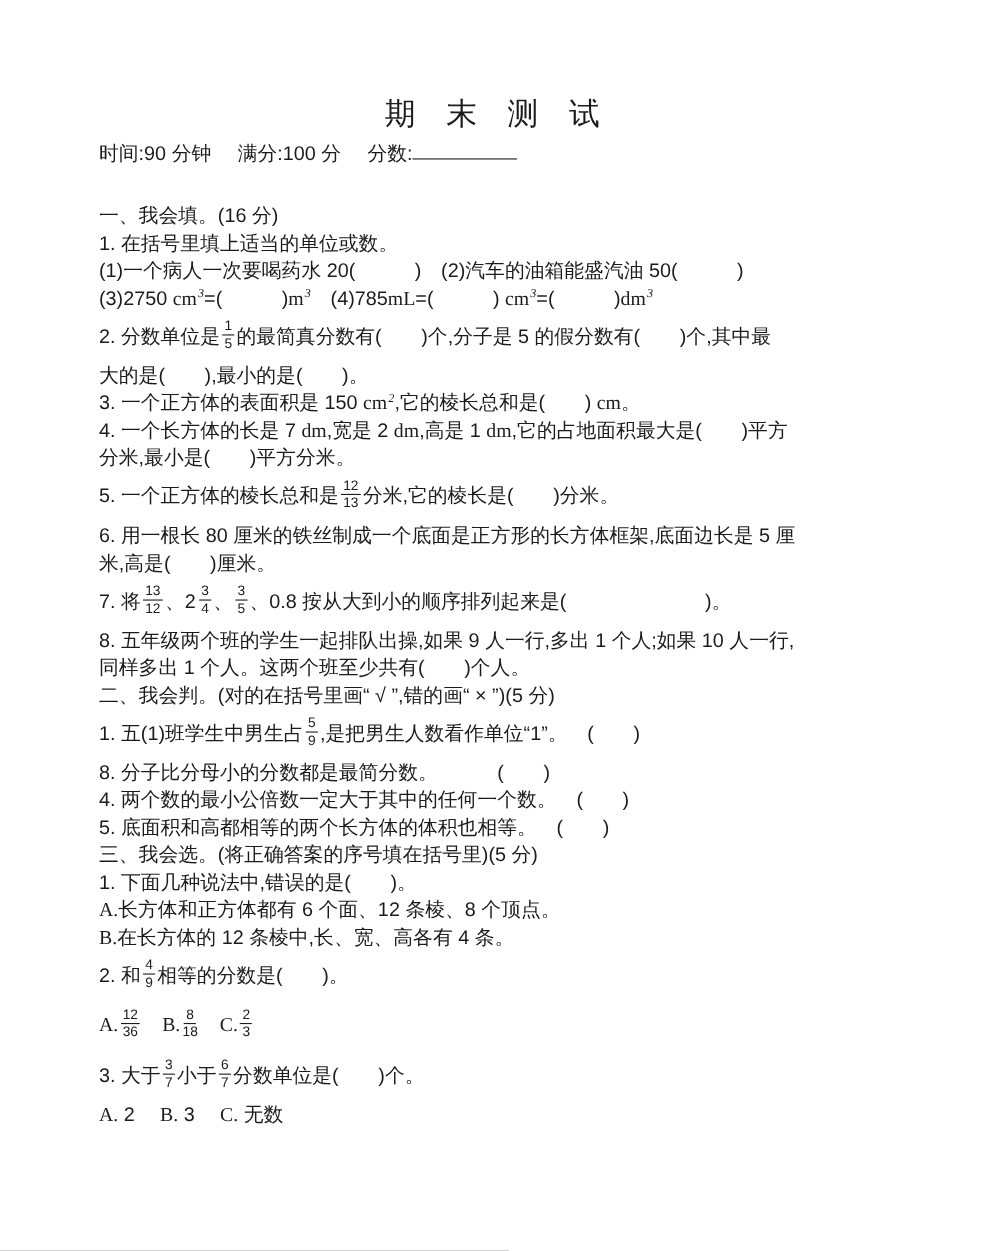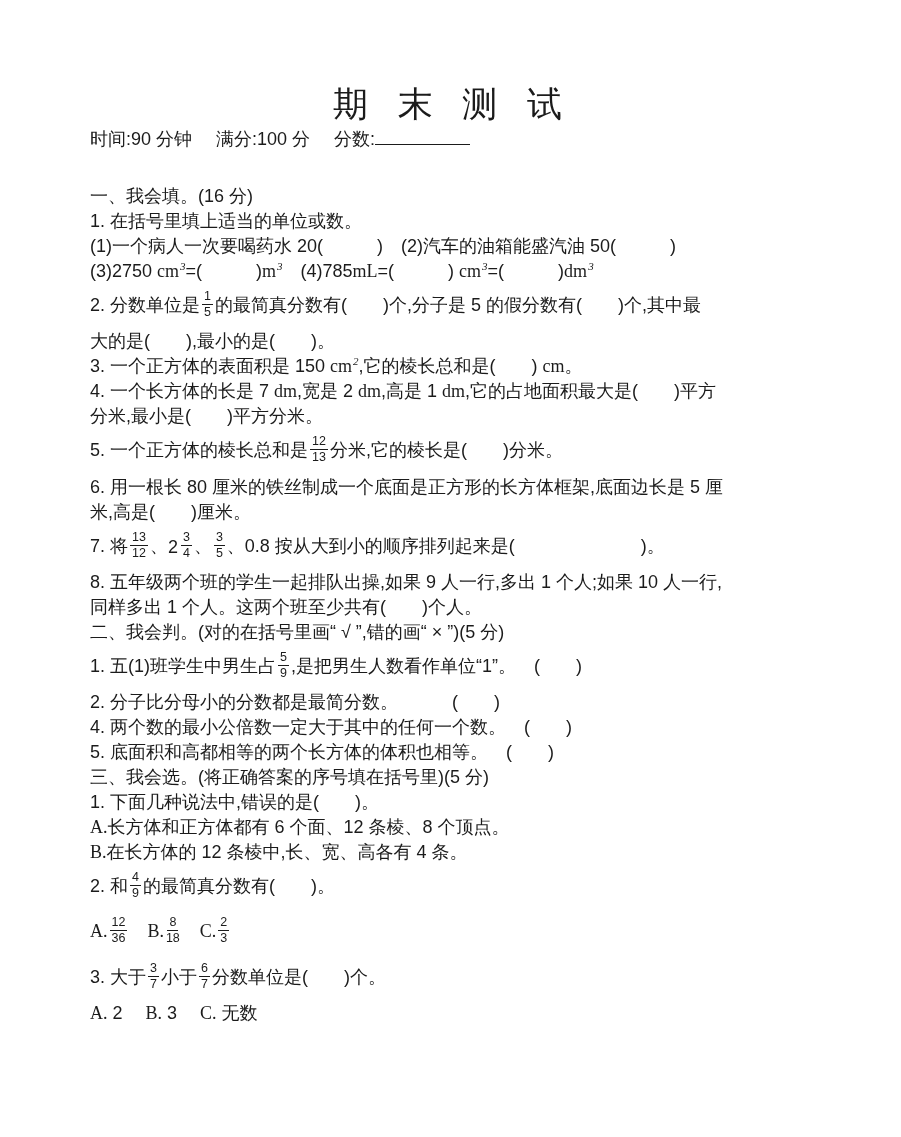--- a/index.html
+++ b/index.html
@@ -10,21 +10,21 @@
     background:#ffffff;
     box-sizing:border-box;
     padding:86px 96px 0 90px;
     color:#1b1b1b;
     font-family:"Liberation Sans","DejaVu Sans",sans-serif;
     font-size:18px;
     overflow:hidden;
   }
   .title{
     margin:0 0 4px 0;
-    font-size:35px;
+    font-size:28px;
     font-weight:500;
     text-align:center;
     letter-spacing:10px;
     padding-left:10px;
     line-height:36px;
     white-space:pre;
   }
   .meta{
     padding-right:10px;
     line-height:26px;
@@ -90,25 +90,25 @@
       <div class="line"><span>4. 一个长方体的长是 7 </span><span class="it">dm</span><span>,宽是 2 </span><span class="it">dm</span><span>,高是 1 </span><span class="it">dm</span><span>,它的占地面积最大是(　　)平方</span></div>
       <div class="line"><span>分米,最小是(　　)平方分米。</span></div>
       <div class="line tall"><span>5. 一个正方体的棱长总和是</span><span class="frac"><span class="num">12</span><span class="den">13</span></span><span>分米,它的棱长是(　　)分米。</span></div>
       <div class="line"><span>6. 用一根长 80 厘米的铁丝制成一个底面是正方形的长方体框架,底面边长是 5 厘</span></div>
       <div class="line"><span>米,高是(　　)厘米。</span></div>
       <div class="line tall"><span>7. 将</span><span class="frac"><span class="num">13</span><span class="den">12</span></span><span>、</span><span class="mixed"><span class="whole">2</span><span class="frac"><span class="num">3</span><span class="den">4</span></span></span><span>、</span><span class="frac"><span class="num">3</span><span class="den">5</span></span><span>、0.8 按从大到小的顺序排列起来是(　　　　　　　)。</span></div>
       <div class="line"><span>8. 五年级两个班的学生一起排队出操,如果 9 人一行,多出 1 个人;如果 10 人一行,</span></div>
       <div class="line"><span>同样多出 1 个人。这两个班至少共有(　　)个人。</span></div>
       <div class="line"><span>二、我会判。(对的在括号里画“ √ ”,错的画“ × ”)(5 分)</span></div>
       <div class="line tall"><span>1. 五(1)班学生中男生占</span><span class="frac"><span class="num">5</span><span class="den">9</span></span><span>,是把男生人数看作单位“1”。　(　　)</span></div>
-      <div class="line"><span>2. 分子比分母小的分数都是最简分数。　　　(　　)</span></div>
+      <div class="line"><span>8. 分子比分母小的分数都是最简分数。　　　(　　)</span></div>
       <div class="line"><span>4. 两个数的最小公倍数一定大于其中的任何一个数。　(　　)</span></div>
       <div class="line"><span>5. 底面积和高都相等的两个长方体的体积也相等。　(　　)</span></div>
       <div class="line"><span>三、我会选。(将正确答案的序号填在括号里)(5 分)</span></div>
       <div class="line"><span>1. 下面几种说法中,错误的是(　　)。</span></div>
       <div class="line"><span class="it">A.</span><span>长方体和正方体都有 6 个面、12 条棱、8 个顶点。</span></div>
       <div class="line"><span class="it">B.</span><span>在长方体的 12 条棱中,长、宽、高各有 4 条。</span></div>
-      <div class="line tall"><span>2. 和</span><span class="frac"><span class="num">4</span><span class="den">9</span></span><span>的最简真分数有(　　)。</span></div>
+      <div class="line tall"><span>2. 和</span><span class="frac"><span class="num">4</span><span class="den">9</span></span><span>相等的分数是(　　)。</span></div>
       <div class="line tall"><span class="it">A.</span><span class="frac"><span class="num">12</span><span class="den">36</span></span><span>　</span><span class="it">B.</span><span class="frac"><span class="num">8</span><span class="den">18</span></span><span>　</span><span class="it">C.</span><span class="frac"><span class="num">2</span><span class="den">3</span></span></div>
       <div class="line tall"><span>3. 大于</span><span class="frac"><span class="num">3</span><span class="den">7</span></span><span>小于</span><span class="frac"><span class="num">6</span><span class="den">7</span></span><span>分数单位是(　　)个。</span></div>
       <div class="line"><span class="it">A.</span><span> 2　 </span><span class="it">B.</span><span> 3　 </span><span class="it">C.</span><span> 无数</span></div>
     </div>
 </div>
 
 </body></html>

